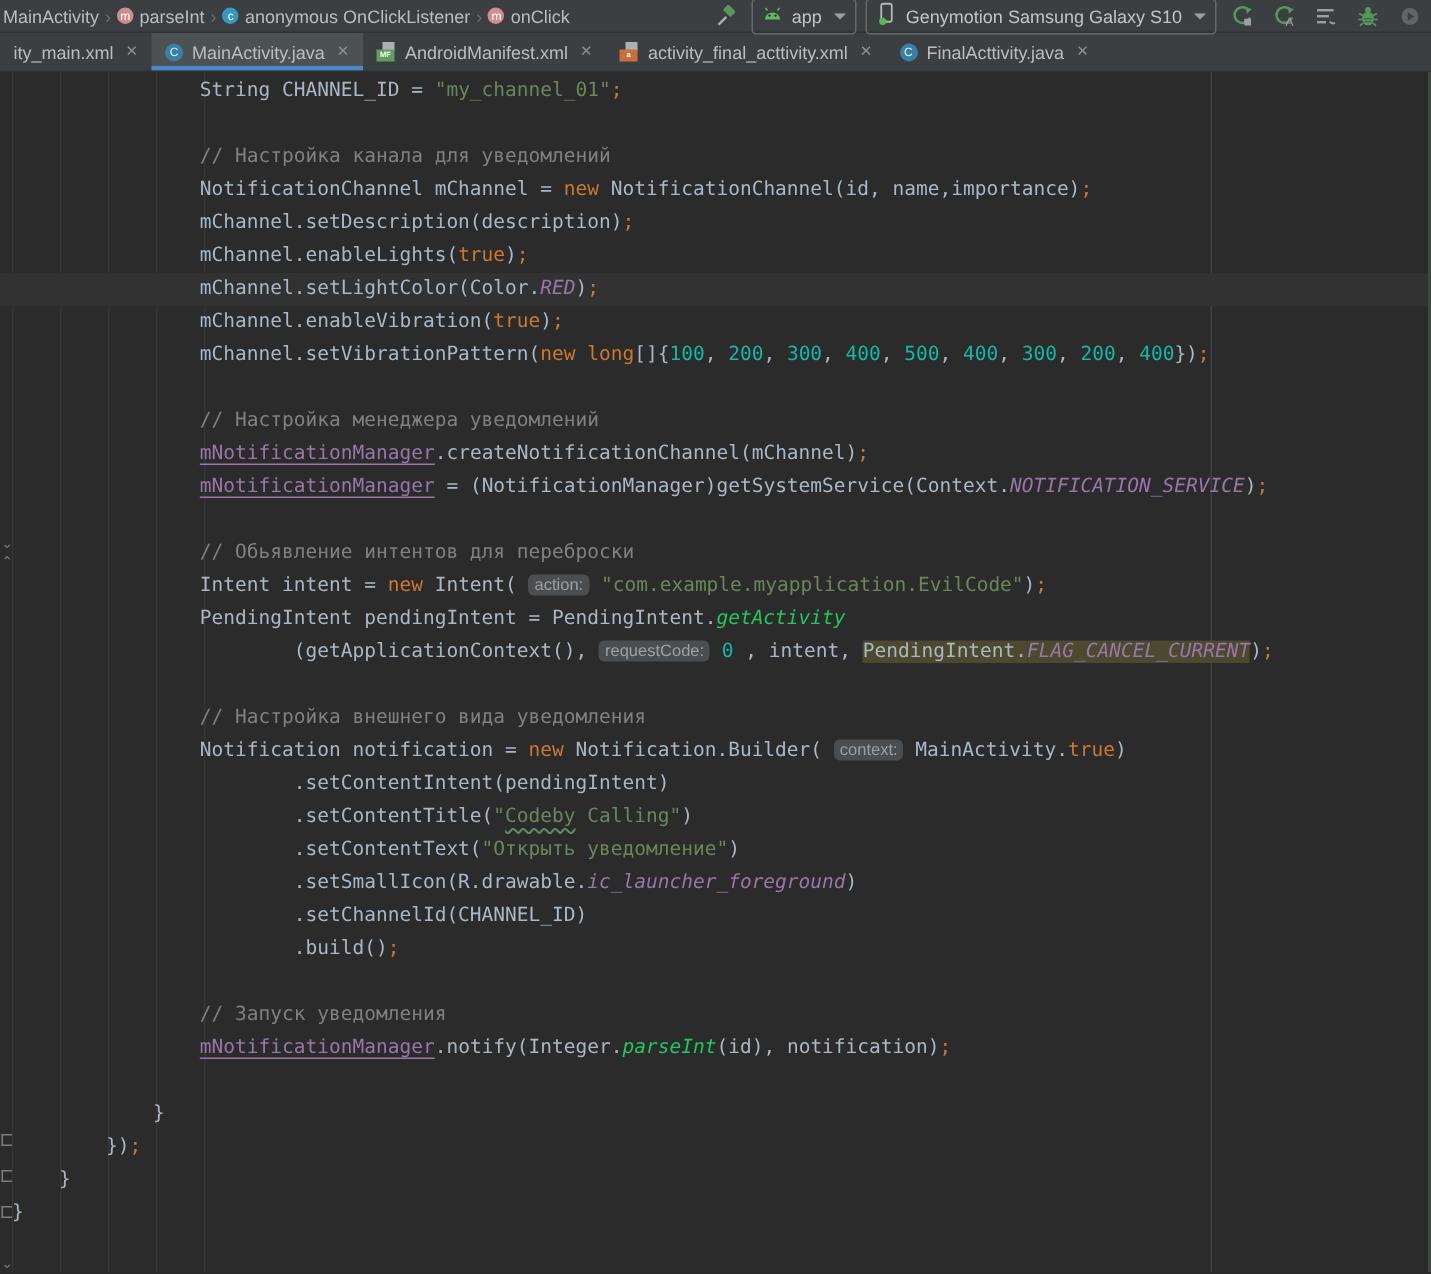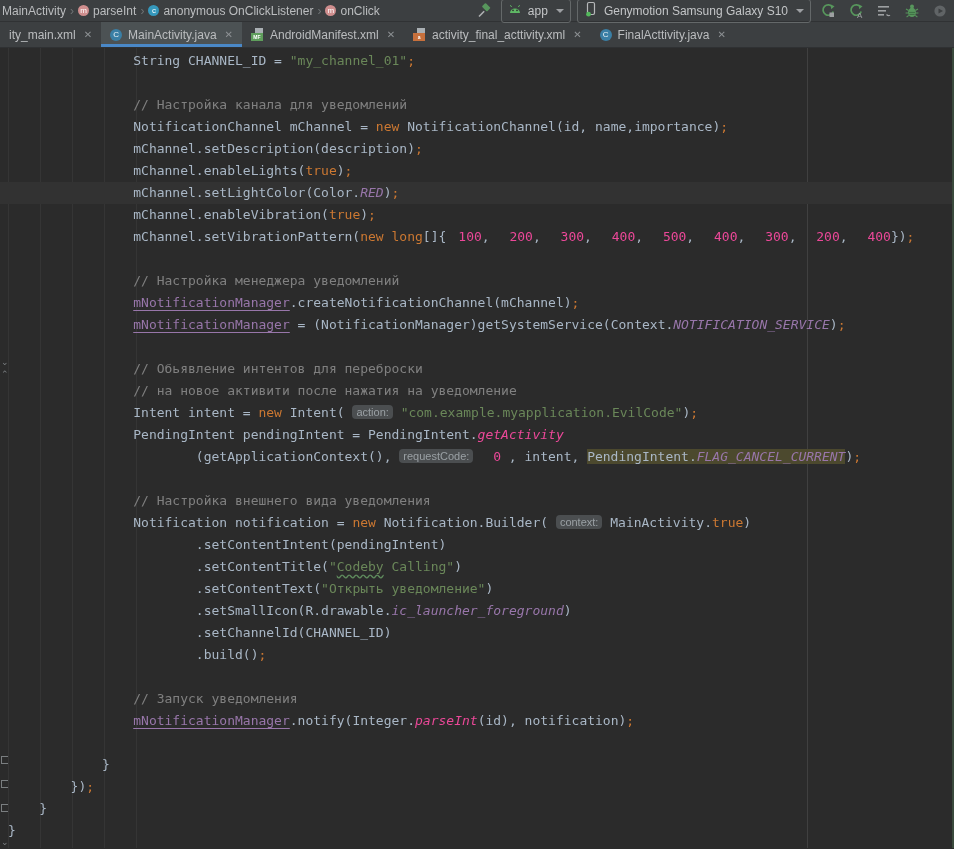--- a/index.html
+++ b/index.html
@@ -59,24 +59,24 @@
   .iguide { position:absolute; top:0; bottom:0; width:1px; background:rgba(255,255,255,0.05); z-index:1; }
   .mguide { position:absolute; top:0; bottom:0; width:1px; background:rgba(255,255,255,0.10); z-index:1; }
   #code { position:absolute; left:0; right:0; top:2px; z-index:2; }
   .line { height:22px; line-height:22px; white-space:pre; padding-left:8px;
           font-family:"DejaVu Sans Mono", monospace; font-size:13px; color:#a9b7c6; }
   .line.cur { background:#323232; }
   .t-d  { color:#a9b7c6; }
   .t-k  { color:#cc7832; }
   .t-s  { color:#6a8759; }
   .t-c  { color:#808080; }
-  .t-n  { color:#ec4899;margin-left:12px; }
+  .t-n  { color:#14b8a6; }
   .t-f  { color:#9876aa; text-decoration:underline; text-underline-offset:3px; }
   .t-sc { color:#9876aa; font-style:italic; }
-  .t-sm { color:#ec4899; font-style:italic; }
+  .t-sm { color:#22c55e; font-style:italic; }
   .t-hl { background:#4c492e; }
   .t-typo { text-decoration:underline wavy #5f8c5d; text-underline-offset:3px; }
   .t-hint { display:inline-block; background:#4b4e50; color:#9aa0a4; border-radius:4px;
             font-family:"Liberation Sans", sans-serif; font-size:11px; line-height:14px;
             padding:0 4px; vertical-align:1px; }
 
   .fold { position:absolute; left:1px; width:7px; height:8px; z-index:3;
           border:1px solid #7a7e80; border-right:none; }
   .fold.chev { border:none; width:8px; height:8px; color:#7a7e80; font-size:9px; line-height:8px; }
   .estripe { position:absolute; right:0; top:0; bottom:0; width:2px; background:#3a4a3c; z-index:4; }
@@ -223,21 +223,20 @@
       <div class="line"><span class="t-d">                mChannel.enableLights(</span><span class="t-k">true</span><span class="t-d">)</span><span class="t-k">;</span></div>
       <div class="line cur"><span class="t-d">                mChannel.setLightColor(Color.</span><span class="t-sc">RED</span><span class="t-d">)</span><span class="t-k">;</span></div>
       <div class="line"><span class="t-d">                mChannel.enableVibration(</span><span class="t-k">true</span><span class="t-d">)</span><span class="t-k">;</span></div>
       <div class="line"><span class="t-d">                mChannel.setVibrationPattern(</span><span class="t-k">new</span><span class="t-d"> </span><span class="t-k">long</span><span class="t-d">[]{</span><span class="t-n">100</span><span class="t-d">, </span><span class="t-n">200</span><span class="t-d">, </span><span class="t-n">300</span><span class="t-d">, </span><span class="t-n">400</span><span class="t-d">, </span><span class="t-n">500</span><span class="t-d">, </span><span class="t-n">400</span><span class="t-d">, </span><span class="t-n">300</span><span class="t-d">, </span><span class="t-n">200</span><span class="t-d">, </span><span class="t-n">400</span><span class="t-d">})</span><span class="t-k">;</span></div>
       <div class="line"></div>
       <div class="line"><span class="t-c">                // Настройка менеджера уведомлений</span></div>
       <div class="line"><span class="t-d">                </span><span class="t-f">mNotificationManager</span><span class="t-d">.createNotificationChannel(mChannel)</span><span class="t-k">;</span></div>
       <div class="line"><span class="t-d">                </span><span class="t-f">mNotificationManager</span><span class="t-d"> = (NotificationManager)getSystemService(Context.</span><span class="t-sc">NOTIFICATION_SERVICE</span><span class="t-d">)</span><span class="t-k">;</span></div>
       <div class="line"></div>
       <div class="line"><span class="t-c">                // Обьявление интентов для переброски</span></div>
-      <div class="line"><span class="t-c">                // на новое активити после нажатия на уведомление</span></div>
       <div class="line"><span class="t-d">                Intent intent = </span><span class="t-k">new</span><span class="t-d"> Intent( </span><span class="t-hint">action:</span><span class="t-d"> </span><span class="t-s">"com.example.myapplication.EvilCode"</span><span class="t-d">)</span><span class="t-k">;</span></div>
       <div class="line"><span class="t-d">                PendingIntent pendingIntent = PendingIntent.</span><span class="t-sm">getActivity</span></div>
       <div class="line"><span class="t-d">                        (getApplicationContext(), </span><span class="t-hint">requestCode:</span><span class="t-d"> </span><span class="t-n">0</span><span class="t-d"> , intent, </span><span class="t-d t-hl">PendingIntent.</span><span class="t-sc t-hl">FLAG_CANCEL_CURRENT</span><span class="t-d">)</span><span class="t-k">;</span></div>
       <div class="line"></div>
       <div class="line"><span class="t-c">                // Настройка внешнего вида уведомления</span></div>
       <div class="line"><span class="t-d">                Notification notification = </span><span class="t-k">new</span><span class="t-d"> Notification.Builder( </span><span class="t-hint">context:</span><span class="t-d"> MainActivity.</span><span class="t-k">true</span><span class="t-d">)</span></div>
       <div class="line"><span class="t-d">                        .setContentIntent(pendingIntent)</span></div>
       <div class="line"><span class="t-d">                        .setContentTitle(</span><span class="t-s">"</span><span class="t-s t-typo">Codeby</span><span class="t-s"> Calling"</span><span class="t-d">)</span></div>
       <div class="line"><span class="t-d">                        .setContentText(</span><span class="t-s">"Открыть уведомление"</span><span class="t-d">)</span></div>
       <div class="line"><span class="t-d">                        .setSmallIcon(R.drawable.</span><span class="t-sc">ic_launcher_foreground</span><span class="t-d">)</span></div>

